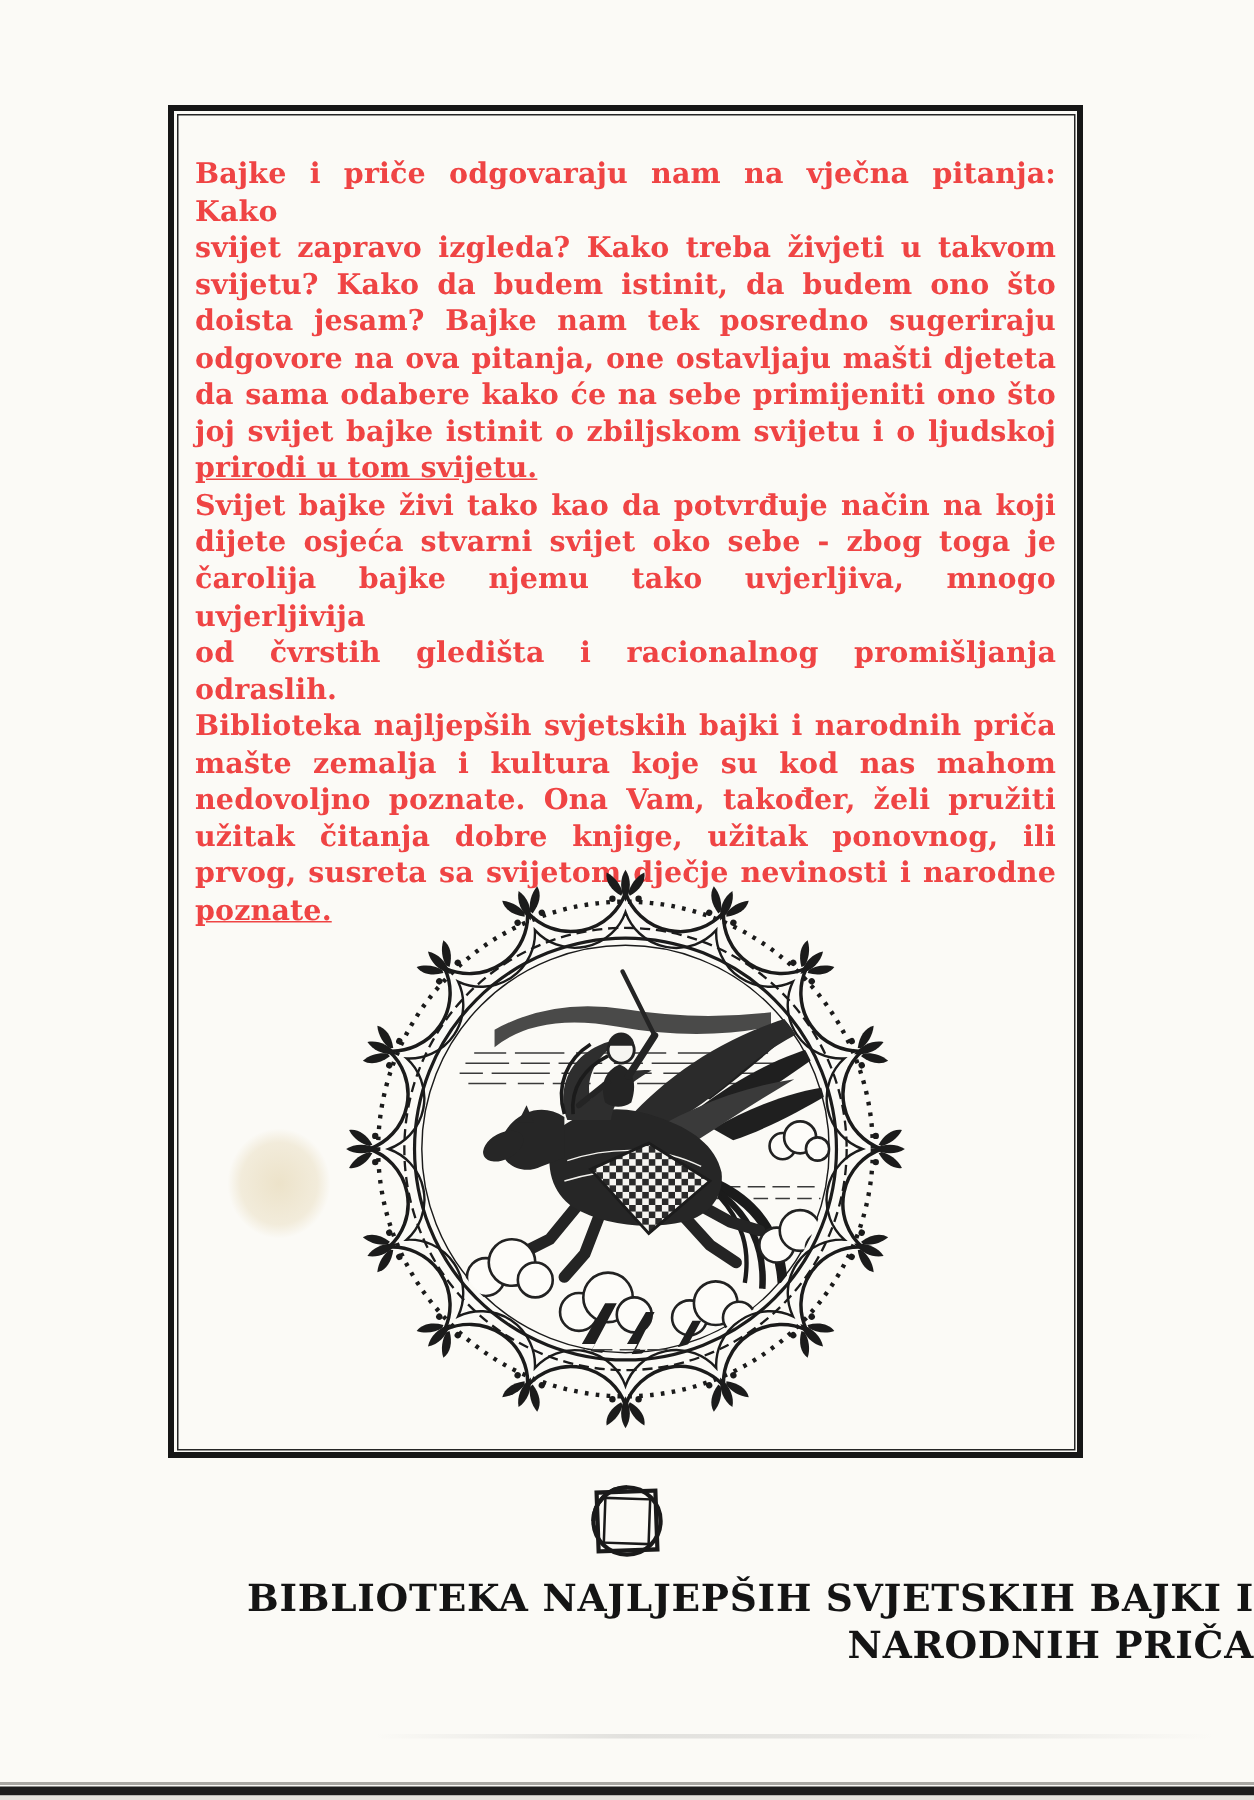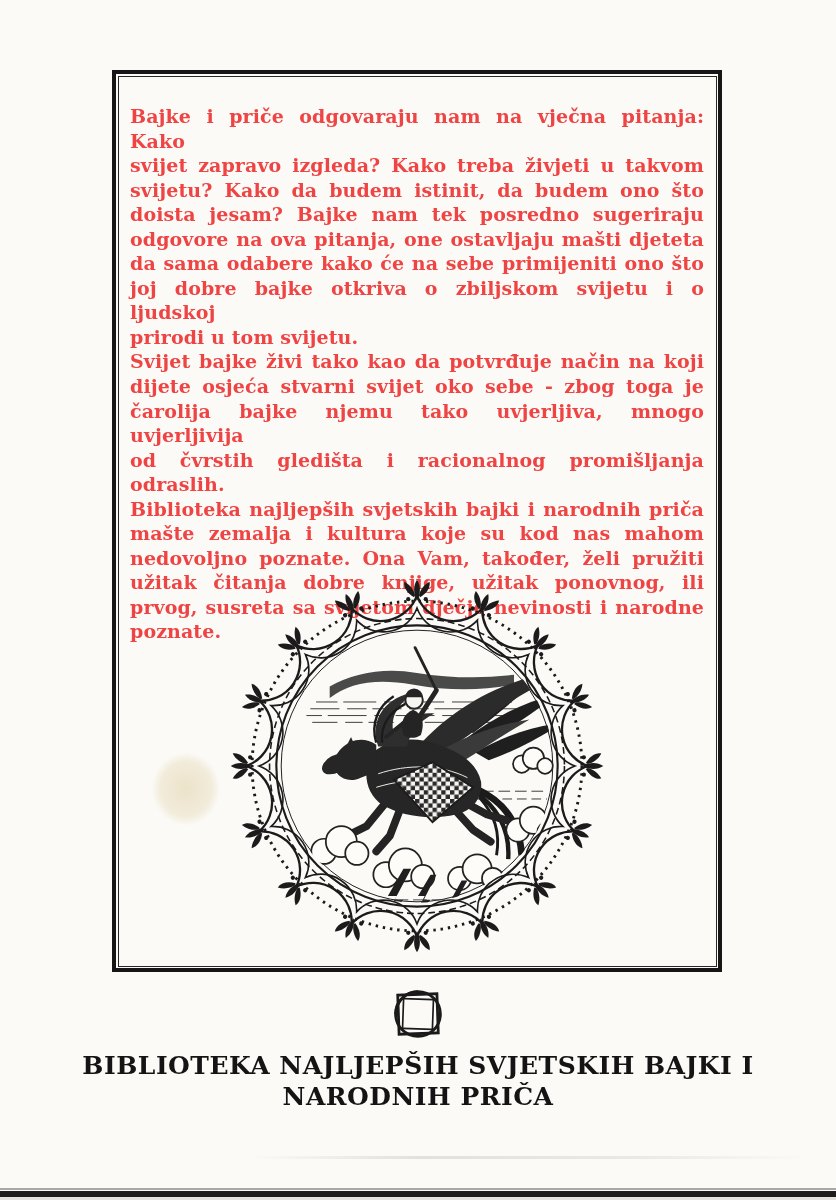--- a/index.html
+++ b/index.html
@@ -21,33 +21,33 @@
   .frame-inner{
     position:absolute;inset:1.5px;border:1.5px solid #262626;pointer-events:none;
   }
   
   .content{
     position:absolute;left:14px;top:30px;width:574px;
     font-weight:700;font-size:19px;line-height:24.55px;
     letter-spacing:.1px;color:#ef4444;
   }
   .ln{text-align:justify;text-align-last:justify;white-space:normal;}
-  .ln-last{text-align-last:left;}
+  .ln-last{text-align-last:left;text-decoration:underline;}
   
   .medallion{position:absolute;left:107px;top:498px;width:388px;height:388px;}
   .stain{
     position:absolute;left:142px;top:742px;width:88px;height:94px;border-radius:50%;
     background:radial-gradient(closest-side,rgba(216,194,140,.42),rgba(216,194,140,.26) 58%,rgba(216,194,140,0) 78%);
     pointer-events:none;
   }
   
   .emblem{position:absolute;left:50%;top:986px;transform:translateX(-50%);width:56px;height:56px;}
   
   .series-title{
-    position:absolute;left:0;top:1050px;width:836px;text-align:center;
+    position:absolute;left:0;top:1050px;width:836px;text-align:right;
     font-weight:700;font-size:25px;line-height:31px;letter-spacing:.5px;color:#141414;
   }
   
   .scan-smudge{position:absolute;left:250px;top:1156px;width:560px;height:3px;
     background:linear-gradient(90deg,transparent,rgba(110,110,110,.18) 30%,rgba(110,110,110,.12) 70%,transparent);}
   .scan-line{position:absolute;left:0;top:1188px;width:836px;height:2px;background:#a9a8a3;}
   .scan-band{position:absolute;left:0;top:1191px;width:836px;height:6px;background:#1d1d1d;}
   .scan-foot{position:absolute;left:0;top:1197px;width:836px;height:3px;background:#e5e3de;}
   svg .ink{stroke:#1b1b1b;fill:none;}
 </style>
@@ -59,21 +59,21 @@
   <div class="frame">
     <div class="frame-inner"></div>
 
     <div class="content">
       <div class="ln">Bajke i priče odgovaraju nam na vječna pitanja: Kako</div>
       <div class="ln">svijet zapravo izgleda? Kako treba živjeti u takvom</div>
       <div class="ln">svijetu? Kako da budem istinit, da budem ono što</div>
       <div class="ln">doista jesam? Bajke nam tek posredno sugeriraju</div>
       <div class="ln">odgovore na ova pitanja, one ostavljaju mašti djeteta</div>
       <div class="ln">da sama odabere kako će na sebe primijeniti ono što</div>
-      <div class="ln">joj dobre bajke otkriva o zbiljskom svijetu i o ljudskoj</div>
+      <div class="ln">joj svijet bajke istinit o zbiljskom svijetu i o ljudskoj</div>
       <div class="ln ln-last">prirodi u tom svijetu.</div>
       <div class="ln">Svijet bajke živi tako kao da potvrđuje način na koji</div>
       <div class="ln">dijete osjeća stvarni svijet oko sebe - zbog toga je</div>
       <div class="ln">čarolija bajke njemu tako uvjerljiva, mnogo uvjerljivija</div>
       <div class="ln">od čvrstih gledišta i racionalnog promišljanja odraslih.</div>
       <div class="ln">Biblioteka najljepših svjetskih bajki i narodnih priča</div>
       <div class="ln">mašte zemalja i kultura koje su kod nas mahom</div>
       <div class="ln">nedovoljno poznate. Ona Vam, također, želi pružiti</div>
       <div class="ln">užitak čitanja dobre knjige, užitak ponovnog, ili</div>
       <div class="ln">prvog, susreta sa svijetom dječje nevinosti i narodne</div>

